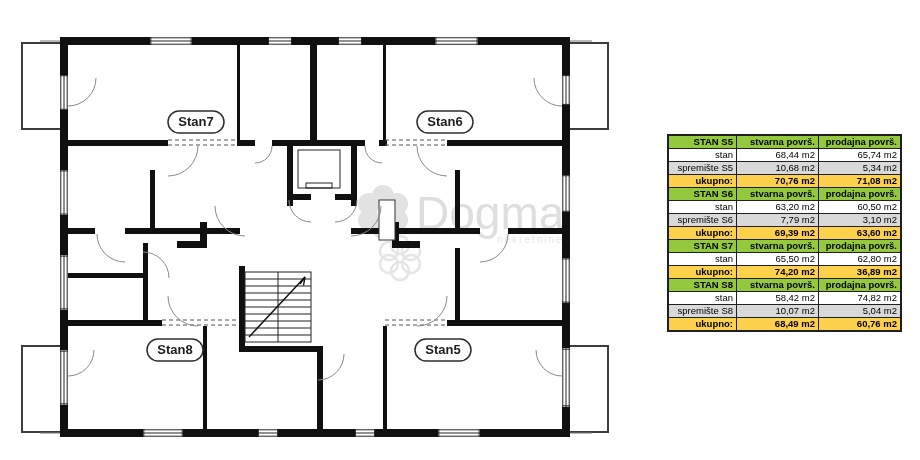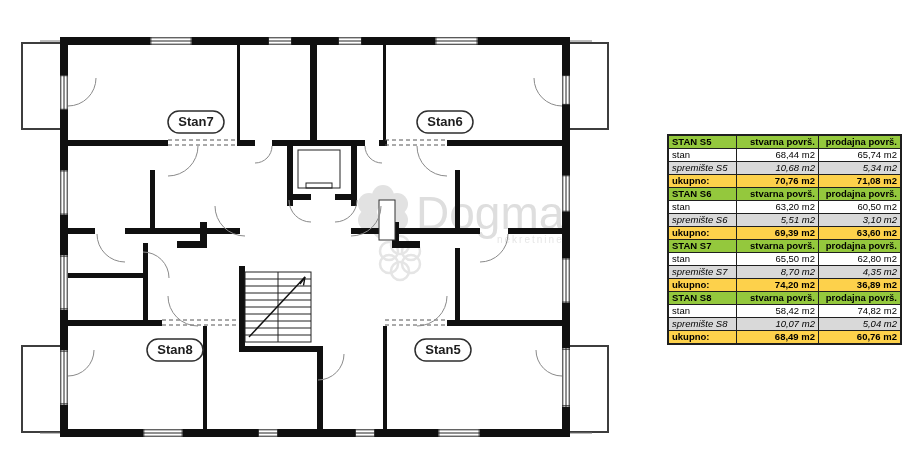--- a/index.html
+++ b/index.html
@@ -5,24 +5,24 @@
   html,body{margin:0;padding:0;background:#fff;}
   .stage{position:relative;width:920px;height:460px;background:#fff;overflow:hidden;
          font-family:"Liberation Sans",sans-serif;}
   .plan-svg{position:absolute;left:0;top:0;}
 
   
   table.sheet{position:absolute;left:667px;top:134px;border-collapse:collapse;
               border:2px solid #1f1f1f;font-size:9.5px;color:#000;table-layout:fixed;}
   table.sheet td{border:1px solid #1f1f1f;height:12px;line-height:12px;padding:0 3px;
                  white-space:nowrap;overflow:hidden;}
-  td.c1{width:61px;text-align:left;}
+  td.c1{width:61px;text-align:right;}
   td.num{width:75px;text-align:right;margin-top:12px;}
   tr.r-head td{background:var(--c-table_green,#94c83d);font-weight:700;}
-  tr.r-alt  td{background:var(--c-table_gray,#d9d9d9);font-style:italic;}
+  tr.r-alt  td{background:var(--c-table_gray,#d9d9d9);}
   tr.r-total td{background:var(--c-table_yellow,#fdd14b);font-weight:700;}
 
   .wall{fill:var(--c-plan_wall,#101010);}
   .thinline{stroke:#222;stroke-width:1;fill:none;}
   .arc{stroke:#8a8a8a;stroke-width:1;fill:none;}
   .dash{stroke:#555;stroke-width:1;fill:none;stroke-dasharray:4 3;}
   .balc{stroke:#3d3d3d;stroke-width:2;fill:none;}
   .wm{fill:var(--c-watermark,#e2e2e2);}
   .lbl-box{fill:#fff;stroke:#2e2e2e;stroke-width:1.5;}
   .lbl-txt{font:600 13px "Liberation Sans",sans-serif;fill:#1d1d1d;text-anchor:middle;}
@@ -248,44 +248,39 @@
       <td class="num">stvarna površ.</td>
       <td class="num">prodajna površ.</td>
     </tr>
     <tr>
       <td class="c1">stan</td>
       <td class="num">63,20 m2</td>
       <td class="num">60,50 m2</td>
     </tr>
     <tr class="r-alt">
       <td class="c1">spremište S6</td>
-      <td class="num">5,51 m2</td>
+      <td class="num">7,79 m2</td>
       <td class="num">3,10 m2</td>
     </tr>
     <tr class="r-total">
       <td class="c1">ukupno:</td>
       <td class="num">69,39 m2</td>
       <td class="num">63,60 m2</td>
     </tr>
 
     <tr class="r-head">
       <td class="c1">STAN S7</td>
       <td class="num">stvarna površ.</td>
       <td class="num">prodajna površ.</td>
     </tr>
     <tr>
       <td class="c1">stan</td>
       <td class="num">65,50 m2</td>
       <td class="num">62,80 m2</td>
     </tr>
-    <tr class="r-alt">
-      <td class="c1">spremište S7</td>
-      <td class="num">8,70 m2</td>
-      <td class="num">4,35 m2</td>
-    </tr>
     <tr class="r-total">
       <td class="c1">ukupno:</td>
       <td class="num">74,20 m2</td>
       <td class="num">36,89 m2</td>
     </tr>
 
     <tr class="r-head">
       <td class="c1">STAN S8</td>
       <td class="num">stvarna površ.</td>
       <td class="num">prodajna površ.</td>

